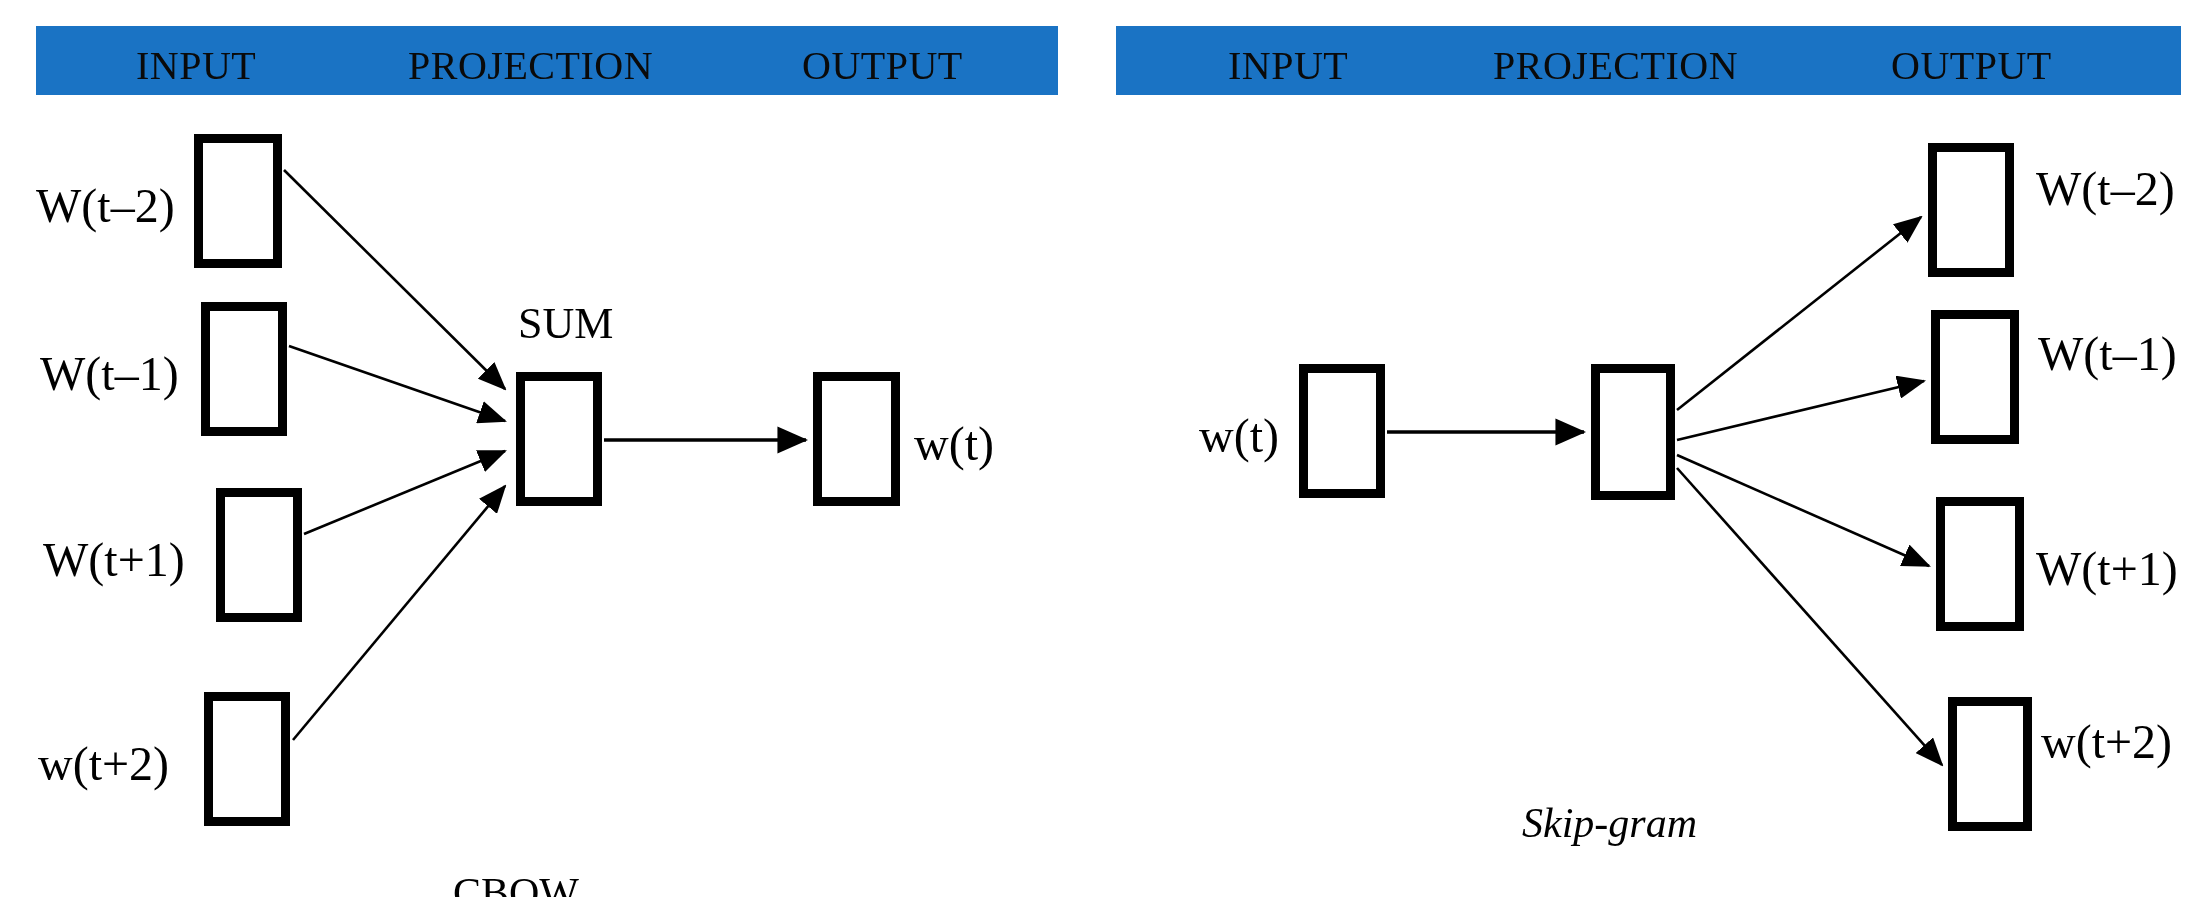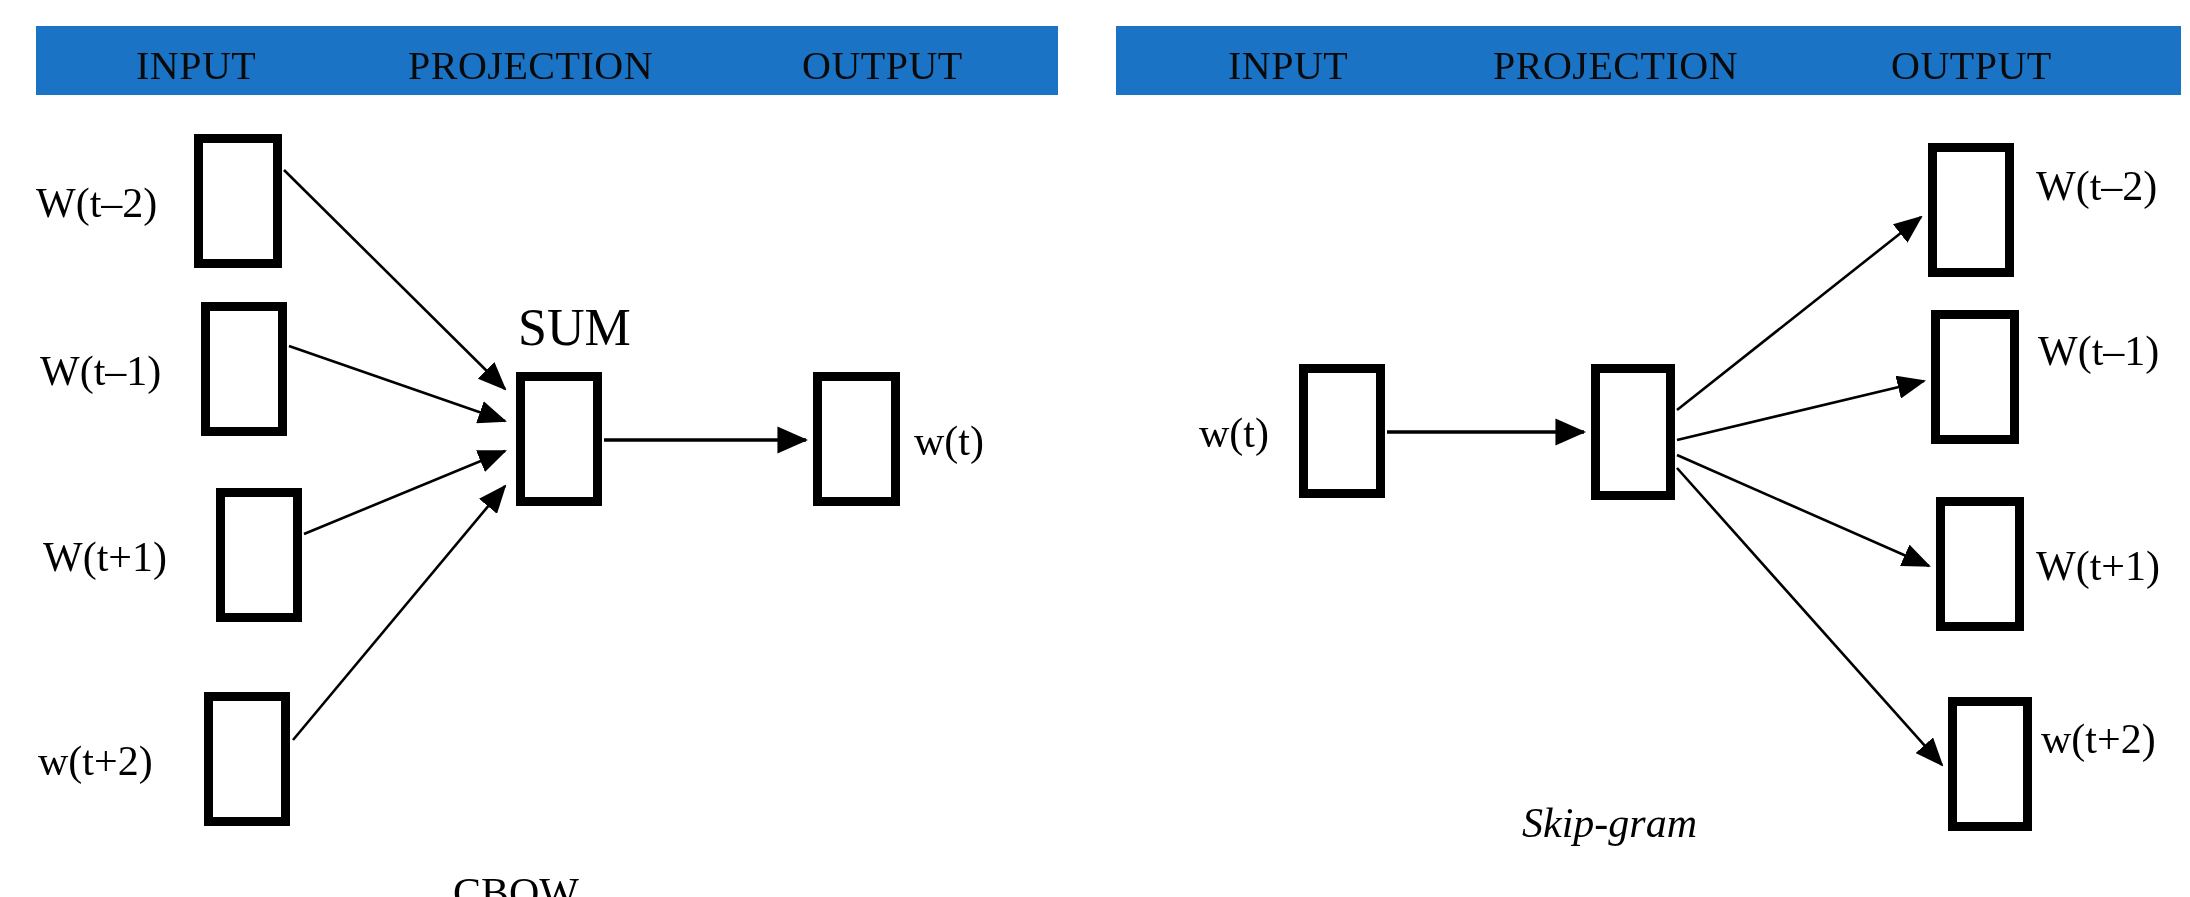--- a/index.html
+++ b/index.html
@@ -37,37 +37,37 @@
   }
   .node-box {
     position: absolute;
     background: #ffffff;
     border: 9px solid #000000;
     box-sizing: border-box;
   }
   .node-label {
     position: absolute;
     color: #000000;
-    font-size: 42px;
+    font-size: 48px;
     font-family: "Liberation Serif", "DejaVu Serif", serif;
     white-space: nowrap;
     line-height: 1;
   }
   .caption {
     position: absolute;
     color: #000000;
     font-size: 42px;
     font-family: "Liberation Serif", "DejaVu Serif", serif;
     white-space: nowrap;
     line-height: 1;
   }
   .sum-label {
     position: absolute;
     color: #000000;
-    font-size: 52px;
+    font-size: 44px;
     font-family: "Liberation Serif", "DejaVu Serif", serif;
     white-space: nowrap;
     line-height: 1;
   }
   svg.arrows {
     position: absolute;
     left: 0;
     top: 0;
     width: 2190px;
     height: 897px;

